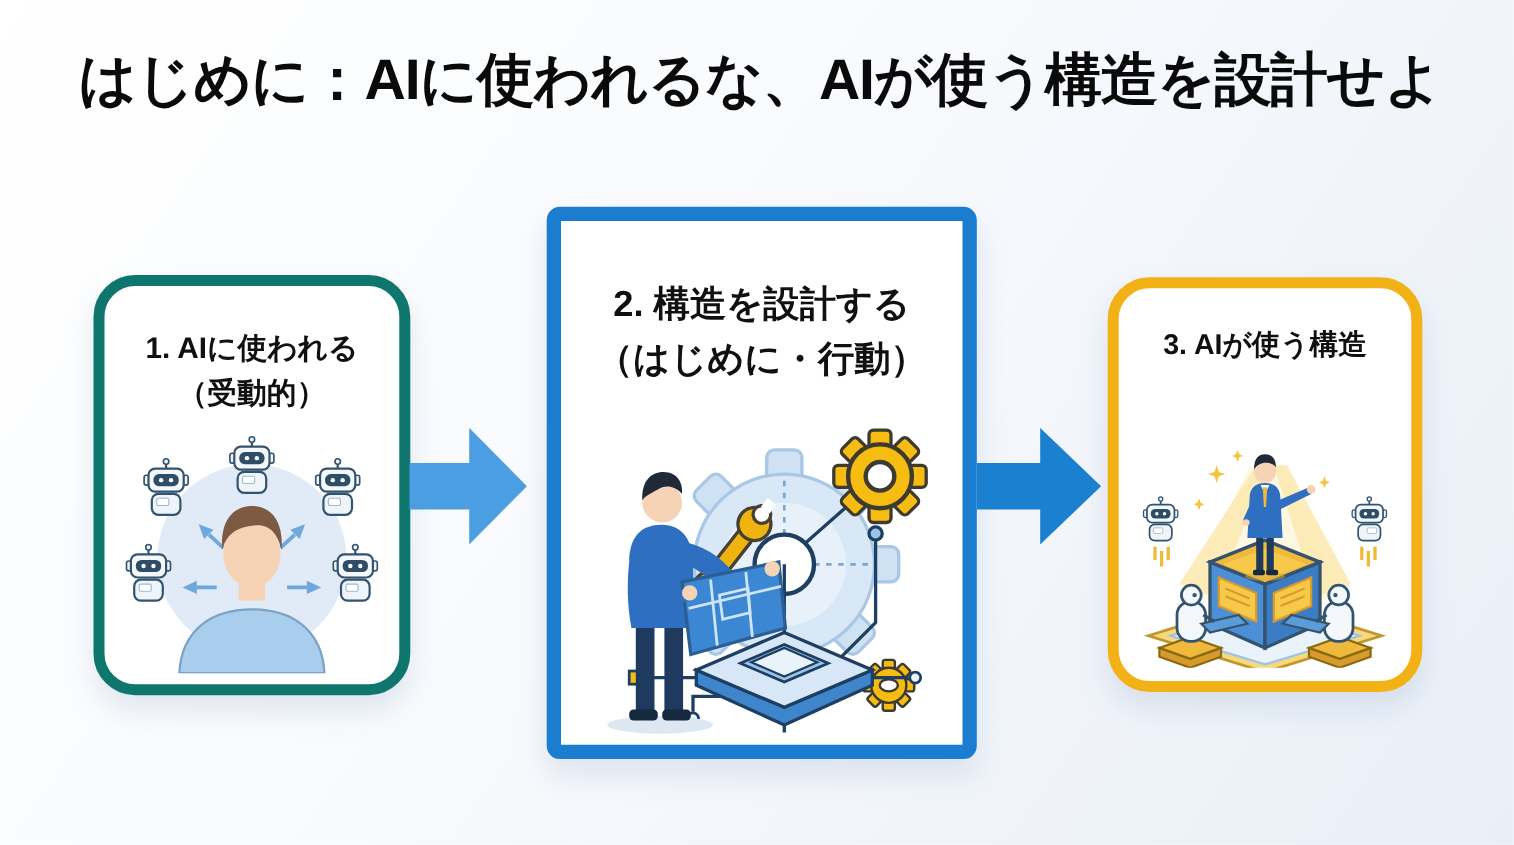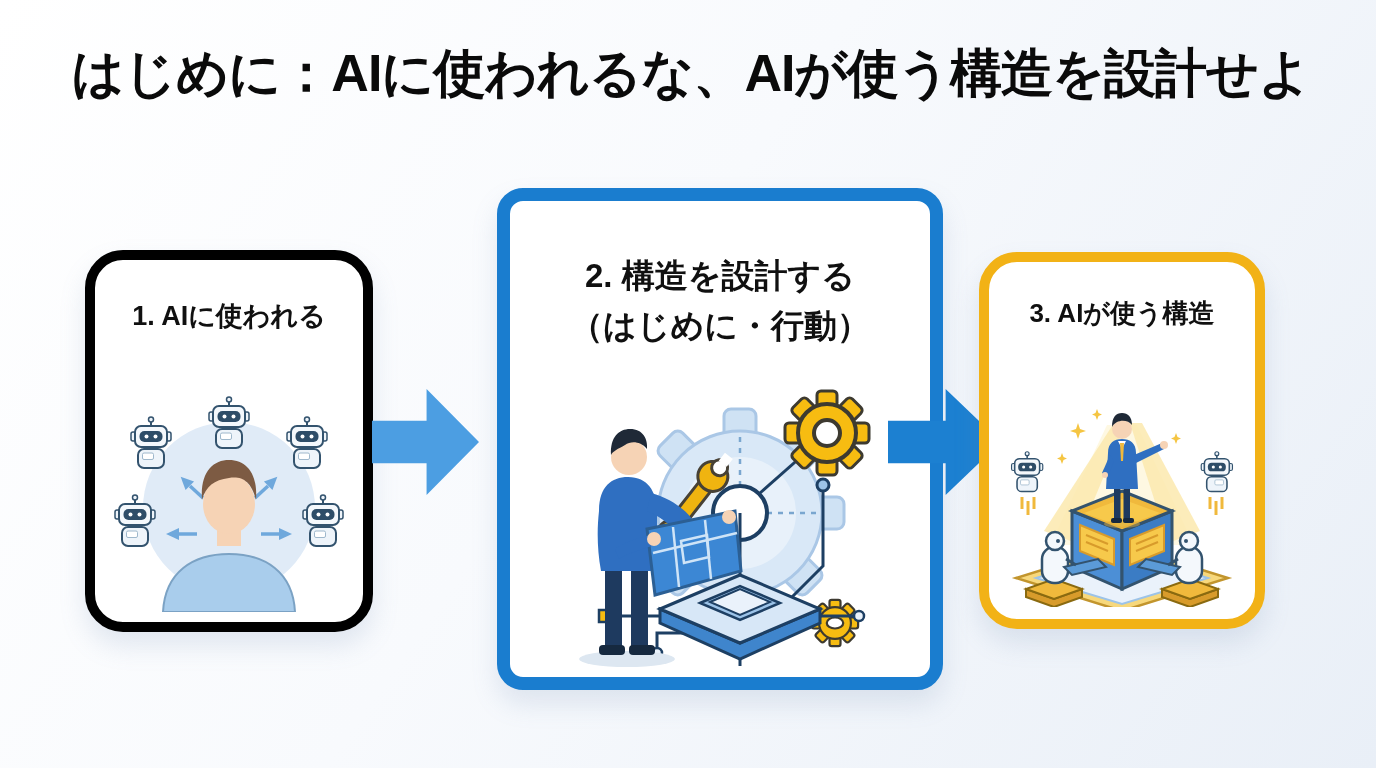--- a/index.html
+++ b/index.html
@@ -9,23 +9,23 @@
     font-family:"Liberation Sans","DejaVu Sans",sans-serif;
   }
   .title{
     position:absolute;top:42px;left:3px;width:1376px;text-align:center;
     font-size:52px;font-weight:900;color:#0a0a0a;letter-spacing:-1px;line-height:1.2;
   }
   .box{
     position:absolute;background:#ffffff;box-sizing:border-box;
     box-shadow:0 14px 26px rgba(110,140,180,.18);
   }
-  .box1{left:85px;top:250px;width:288px;height:382px;border:10px solid #000000;border-radius:38px;}
-  .box2{left:497px;top:188px;width:446px;height:502px;border:13px solid #1A7DCF;border-radius:26px;}
-  .box3{left:979px;top:252px;width:286px;height:377px;border:10px solid #F2B216;border-radius:38px;}
+  .box1{left:85px;top:250px;width:288px;height:382px;border:10px solid #0f766e;border-radius:38px;}
+  .box2{left:497px;top:188px;width:391px;height:502px;border:13px solid #1A7DCF;border-radius:12px;}
+  .box3{left:1007px;top:252px;width:286px;height:377px;border:10px solid #F2B216;border-radius:38px;}
   .box-title{text-align:center;font-weight:800;color:#101010;}
   .box1 .box-title{margin-top:36px;font-size:27px;line-height:1.5;}
   .box2 .box-title{margin-top:50px;font-size:33px;line-height:1.5;}
   .box3 .box-title{margin-top:32px;font-size:26px;line-height:1.5;}
   .illo{position:absolute;left:50%;transform:translateX(-50%);}
   .box1 .illo{bottom:10px;}
   .box2 .illo{bottom:6px;}
   .box3 .illo{bottom:12px;}
   .arrow{position:absolute;top:389px;height:106px;
     clip-path:polygon(0 30%,51% 30%,51% 0,100% 50%,51% 100%,51% 70%,0 70%);}
@@ -50,20 +50,21 @@
       <rect x="13.5" y="37" width="11" height="6.5" rx="1.5" fill="#ffffff" stroke="#9fb8cc" stroke-width="1"></rect>
     </g>
   </defs>
 </svg>
 
 <div class="title">はじめに：AIに使われるな、AIが使う構造を設計せよ</div>
 
 <div class="box box1">
   <div class="box-title">
     <div>1. AIに使われる</div>
+    <div>（受動的）</div>
   </div>
   <svg class="illo" width="252" height="216" viewBox="0 0 252 216">
     <circle cx="126" cy="112" r="86" fill="#e0ebf7"></circle>
     <g stroke="#6fa8dc" stroke-width="3.5" fill="#6fa8dc">
       <line x1="126" y1="96" x2="126" y2="78"></line>
       <g transform="translate(126,74)">
           <polygon points="-6,4 6,4 0,-9" stroke="none"></polygon>
         </g>
       <line x1="100" y1="102" x2="87" y2="90"></line>
       <g transform="translate(84,87) rotate(-45)">

